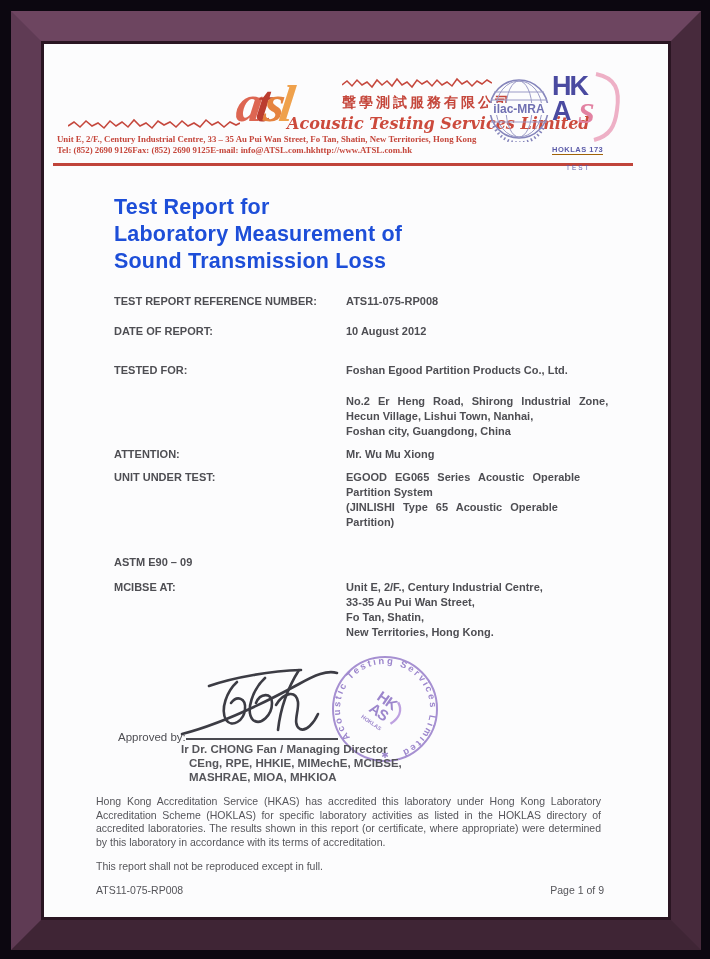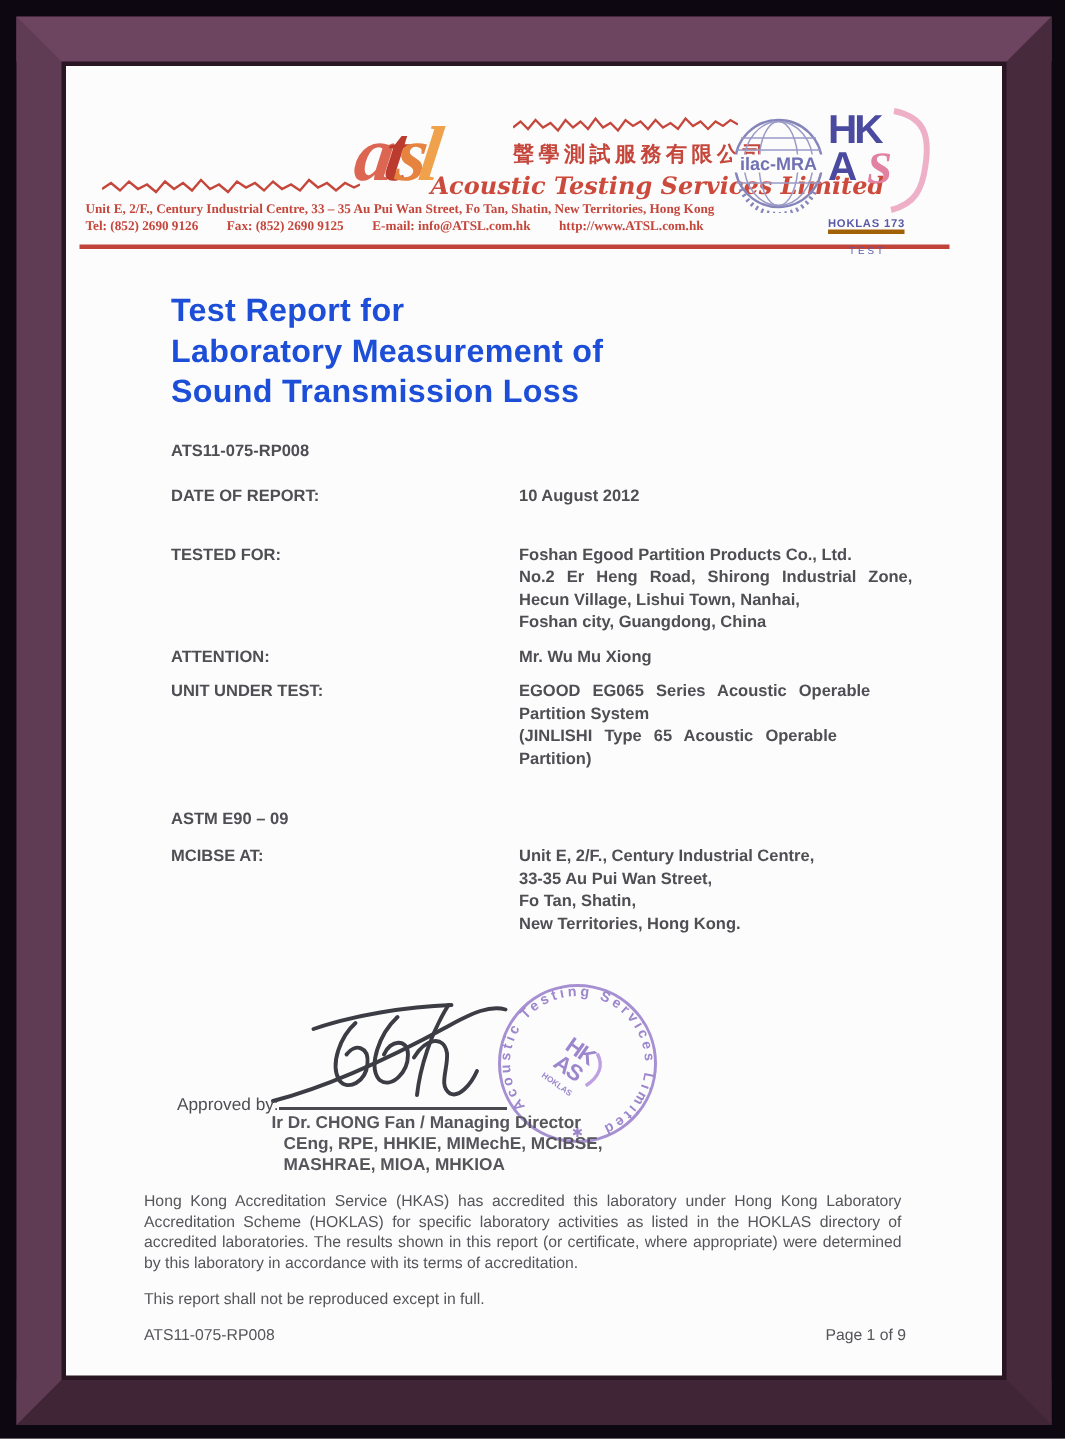--- a/index.html
+++ b/index.html
@@ -31,42 +31,42 @@
   .zig-left { position:absolute; left:24px; top:72px; }
   .zig-top  { position:absolute; left:298px; top:32px; }
   .company-zh { position:absolute; left:298px; top:50px; font-size:14px; font-weight:bold;
                 letter-spacing:3px; color:#c5473c; }
   .company-en { position:absolute; left:243px; top:70px; font-size:16px; font-weight:bold;
                 font-style:italic; font-family:"DejaVu Serif", serif; color:#cc4a3c; }
   .hdr-address { position:absolute; left:13px; top:90px; width:578px; font-size:8.8px;
                  font-weight:bold; font-family:"Liberation Serif", serif; color:#c5473c; }
   .hdr-contacts { position:absolute; left:13px; top:101px; width:578px; font-size:8.8px;
                   font-weight:bold; font-family:"Liberation Serif", serif; color:#c5473c;
-                  display:flex; gap:19px; }
+                  display:flex; }
   .hdr-rule { position:absolute; left:9px; top:119px; width:580px; height:2.5px; background:#c0443a; }
   .ilac-logo { position:absolute; left:440px; top:34px; }
   .hkas-logo { position:absolute; left:508px; top:30px; width:86px; text-align:left; }
   .hkas-letters { position:relative; height:64px; }
   .hkas-hk { font-weight:bold; font-size:27px; line-height:24px; color:#4a4aa0;
              letter-spacing:-2px; font-stretch:condensed; }
   .hkas-a  { font-weight:bold; font-size:27px; line-height:26px; color:#4a4aa0; letter-spacing:-2px; }
   .hkas-s  { font-style:italic; font-weight:bold; font-size:30px; color:#e282a2; position:absolute;
              left:26px; top:22px; font-family:"Liberation Serif", serif; }
   .hkas-j  { position:absolute; left:38px; top:-2px; }
   .hoklas { font-size:7.5px; font-weight:bold; color:#5a5aa8; letter-spacing:.5px;
-            border-bottom:3px solid #a16207; display:inline-block; margin-top:4px; }
+            border-bottom:1px solid #a16207; display:inline-block; margin-top:4px; }
   .hoklas-test { font-size:6.5px; color:#5a5aa8; letter-spacing:2px; margin-left:14px; }
   
   .title { position:absolute; left:70px; top:150px; font-size:21.5px; line-height:27px;
            font-weight:bold; color:#1d4ed8; letter-spacing:.2px; }
   
   .details { position:absolute; left:70px; top:250px; width:500px; font-size:11px;
              line-height:15px; font-weight:bold; color:#4e4e53; }
   .drow { display:grid; grid-template-columns:232px 1fr; }
-  .mb15{margin-bottom:15px;} .mb13{margin-bottom:0;} .mb12{margin-bottom:24px;}
+  .mb15{margin-bottom:15px;} .mb13{margin-bottom:16px;} .mb12{margin-bottom:24px;}
   .mb10{margin-bottom:10px;} .mb8{margin-bottom:8px;} .mb25{margin-bottom:25px;}
   .wjust { word-spacing:5px; }
   
   .signature-svg { position:absolute; left:135px; top:620px; }
   .sig-line { position:absolute; left:142px; top:694px; width:152px; border-top:2px solid #4a4a50; }
   .approved-by { position:absolute; left:74px; top:687px; font-size:11.5px; color:#4e4e53; }
   .approver-name { position:absolute; left:137px; top:699px; font-size:11.5px; font-weight:bold; color:#55555a; }
   .approver-creds { position:absolute; left:145px; top:713px; font-size:11.5px; font-weight:bold;
                     line-height:13.5px; color:#55555a; }
   .stamp { position:absolute; left:282px; top:606px; opacity:.88; }
@@ -136,20 +136,21 @@
     </div>
 
     <div class="title">
       <div>Test Report for</div>
       <div>Laboratory Measurement of</div>
       <div>Sound Transmission Loss</div>
     </div>
 
     <div class="details">
       <div class="drow mb15">
+        <div>TEST REPORT REFERENCE NUMBER:</div>
         <div>
               <div>ATS11-075-RP008</div>
             </div>
       </div>
       <div class="drow mb12">
         <div>DATE OF REPORT:</div>
         <div>
               <div>10 August 2012</div>
             </div>
       </div>

